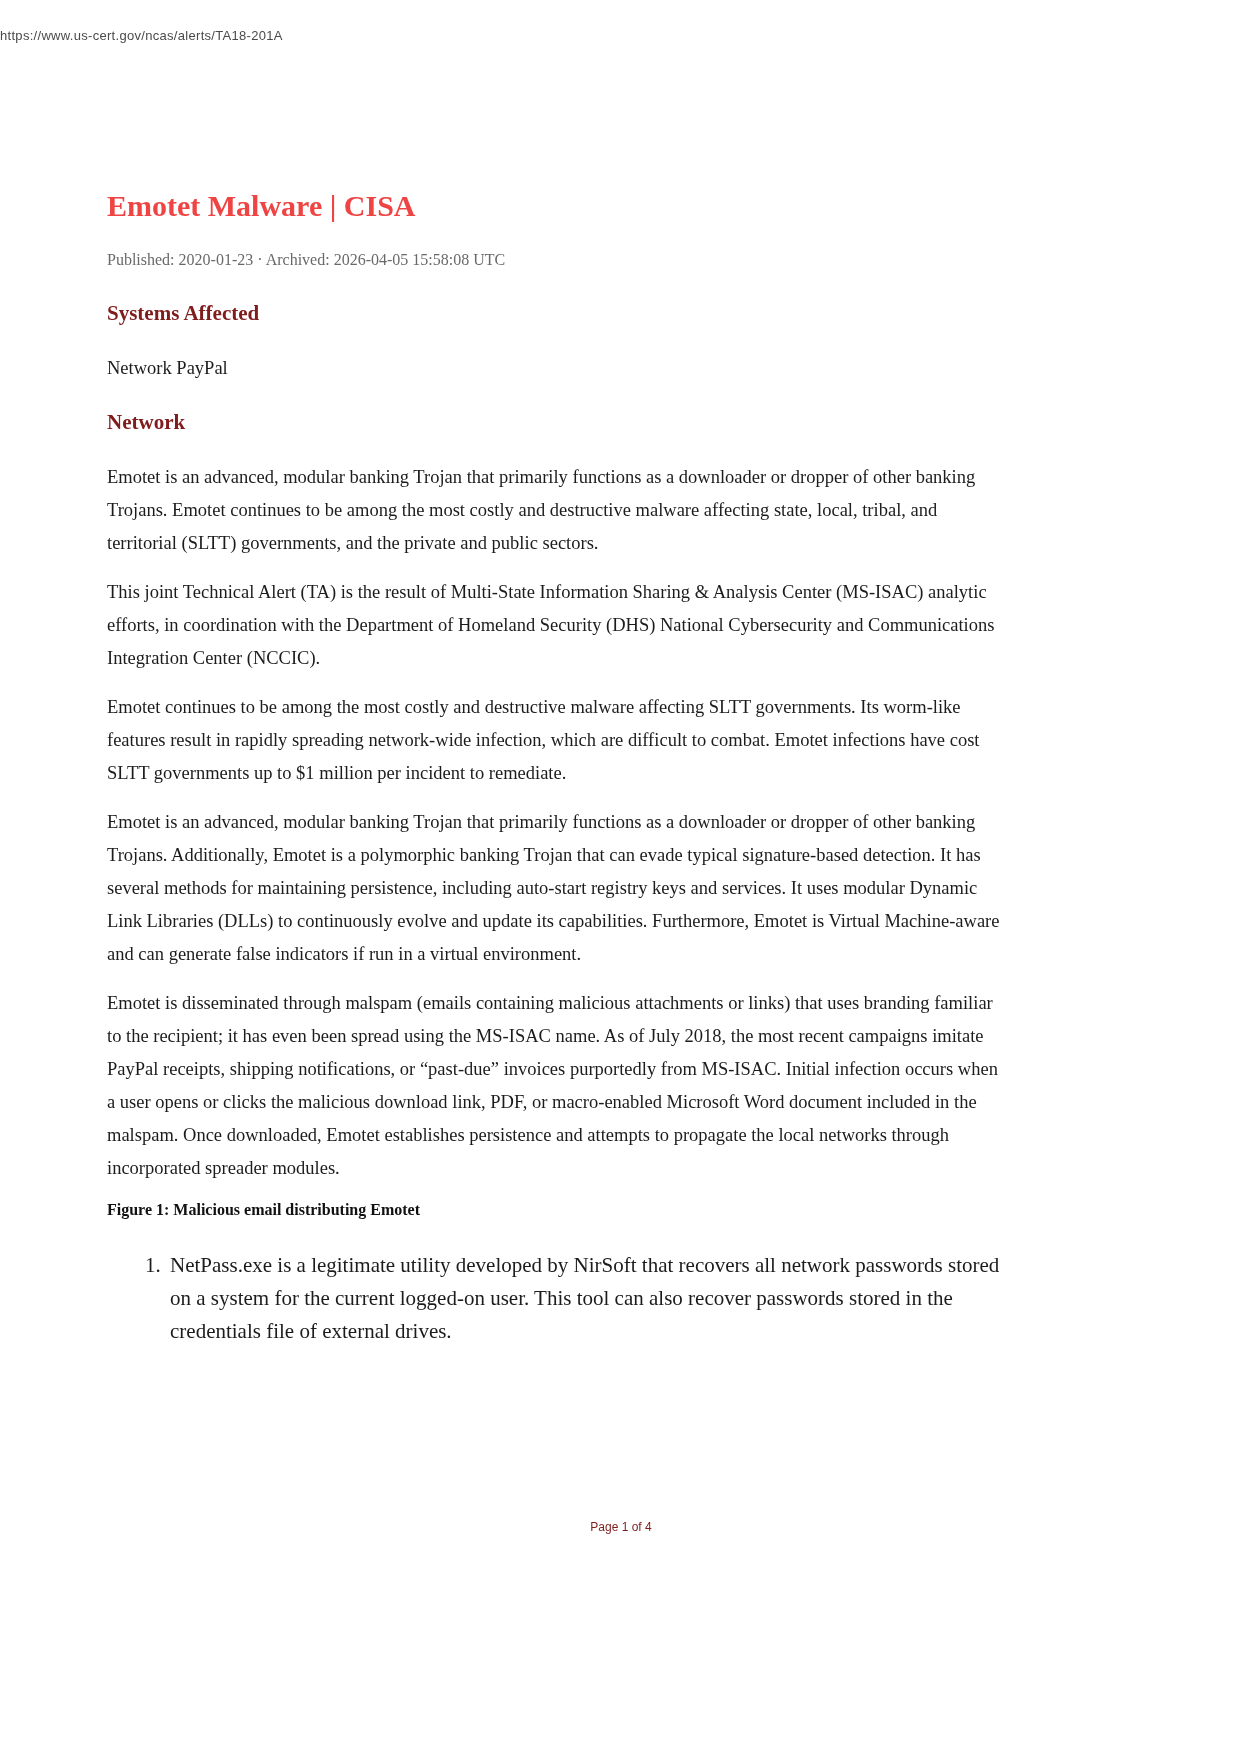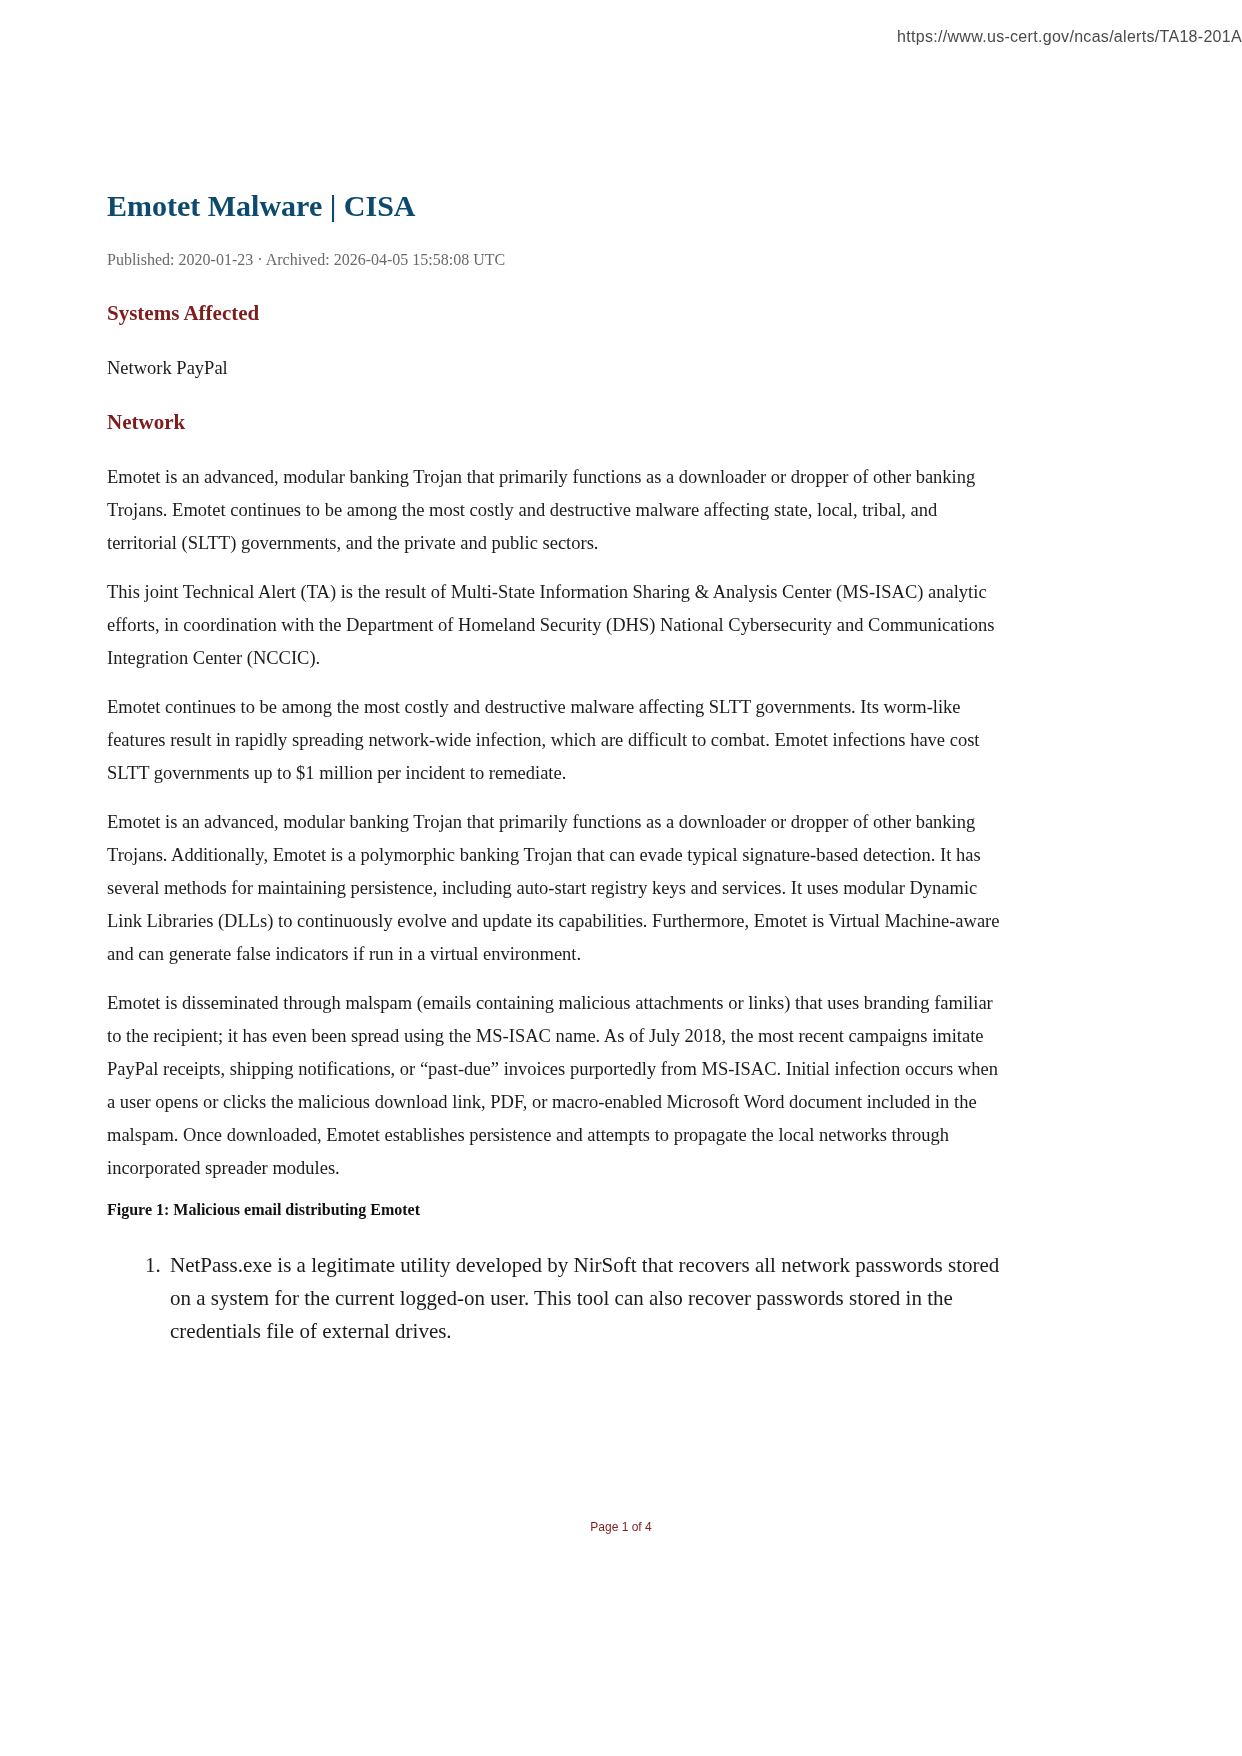--- a/index.html
+++ b/index.html
@@ -11,23 +11,23 @@
     background: #ffffff;
     font-family: "Liberation Serif", serif;
     color: #1c1c1c;
     overflow: hidden;
   }
   .print-header {
     position: absolute;
     top: 28px;
     left: 0;
     right: 0;
-    text-align: right;
+    text-align: left;
     font-family: "Liberation Sans", sans-serif;
-    font-size: 16px;
+    font-size: 13px;
     color: #4a4a4a;
     letter-spacing: 0.3px;
   }
   .print-footer {
     position: absolute;
     top: 1520px;
     left: 0;
     right: 0;
     text-align: center;
     font-family: "Liberation Sans", sans-serif;
@@ -38,21 +38,21 @@
     position: absolute;
     top: 0;
     left: 107px;
     width: 900px;
     padding-top: 188px;
   }
   h1.title {
     font-size: 30px;
     line-height: 36px;
     font-weight: 700;
-    color: #0c4a6e;
+    color: #ef4444;
     margin: 0 0 26px 0;
   }
   p.meta {
     font-size: 16px;
     line-height: 20px;
     color: #696969;
     margin: 0 0 30px 0;
   }
   h2.section {
     font-size: 21px;

